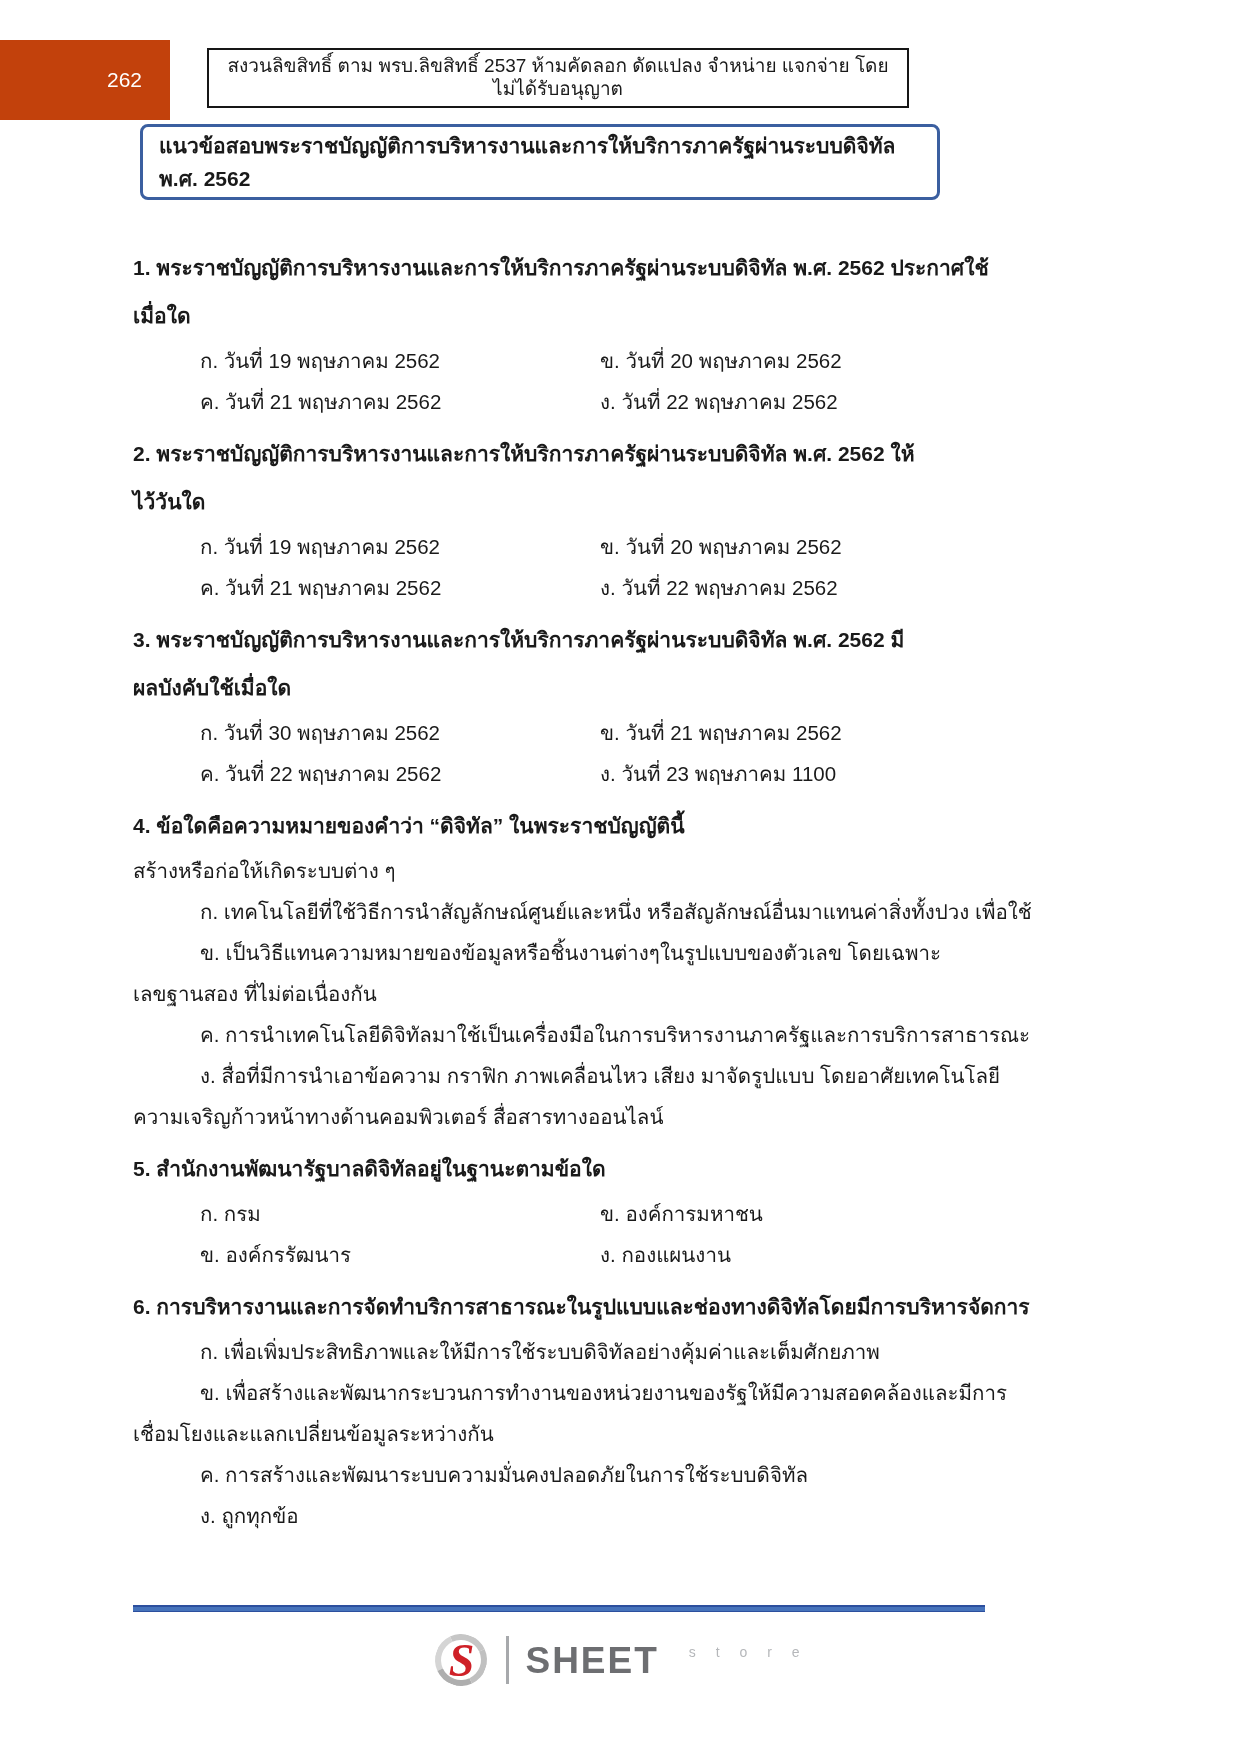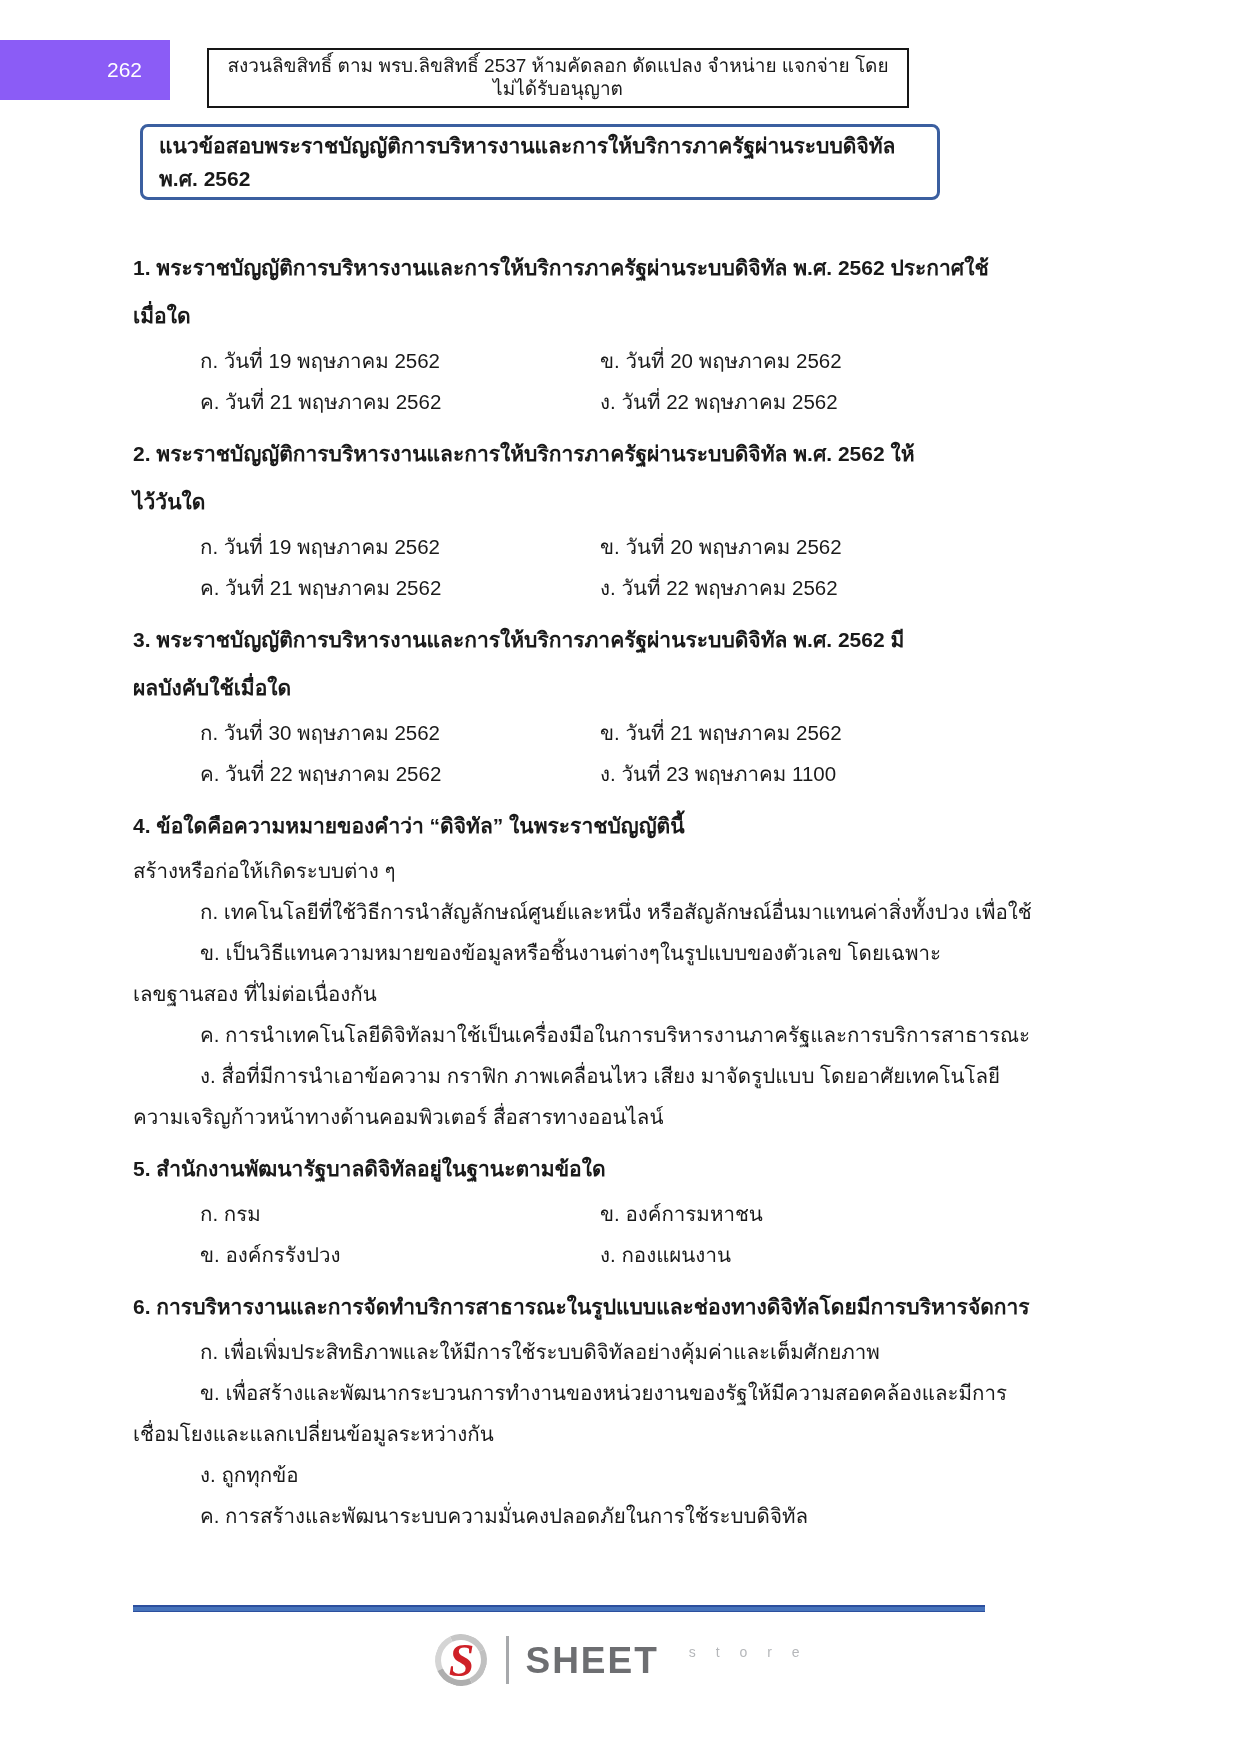--- a/index.html
+++ b/index.html
@@ -14,22 +14,22 @@
   .page{
     position:relative;
     width:1240px;height:1755px;
     background:#ffffff;
     font-family:"Liberation Sans", sans-serif;
     color:var(--ink);
     overflow:hidden;
   }
   
   .pageno-box{
-    position:absolute;left:0;top:40px;width:170px;height:60px;
-    background:#8b5cf6;color:#fff;
+    position:absolute;left:0;top:40px;width:170px;height:80px;
+    background:#c2410c;color:#fff;
     display:flex;align-items:center;justify-content:flex-end;
     padding-right:28px;box-sizing:border-box;
     font-size:21px;
   }
   
   .copyright-box{
     position:absolute;left:207px;top:16px;width:702px;height:60px;
     border:2px solid #161616;box-sizing:border-box;
     display:flex;align-items:center;justify-content:center;
     font-size:19px;line-height:1.2;
@@ -156,31 +156,31 @@
         <div class="opt-line">เลขฐานสอง ที่ไม่ต่อเนื่องกัน</div>
         <div class="opt-line indent">ค. การนำเทคโนโลยีดิจิทัลมาใช้เป็นเครื่องมือในการบริหารงานภาครัฐและการบริการสาธารณะ</div>
         <div class="opt-line indent">ง. สื่อที่มีการนำเอาข้อความ กราฟิก ภาพเคลื่อนไหว เสียง มาจัดรูปแบบ โดยอาศัยเทคโนโลยี</div>
         <div class="opt-line">ความเจริญก้าวหน้าทางด้านคอมพิวเตอร์ สื่อสารทางออนไลน์</div>
       </div>
       <div class="question-block">
         <div class="q-line">5. สำนักงานพัฒนารัฐบาลดิจิทัลอยู่ในฐานะตามข้อใด</div>
         <div class="opt-grid">
           <div class="opt-cell">ก. กรม</div>
           <div class="opt-cell">ข. องค์การมหาชน</div>
-          <div class="opt-cell">ข. องค์กรรังปวง</div>
+          <div class="opt-cell">ข. องค์กรรัฒนาร</div>
           <div class="opt-cell">ง. กองแผนงาน</div>
         </div>
       </div>
       <div class="question-block">
         <div class="q-line">6. การบริหารงานและการจัดทำบริการสาธารณะในรูปแบบและช่องทางดิจิทัลโดยมีการบริหารจัดการ</div>
         <div class="opt-line indent">ก. เพื่อเพิ่มประสิทธิภาพและให้มีการใช้ระบบดิจิทัลอย่างคุ้มค่าและเต็มศักยภาพ</div>
         <div class="opt-line indent">ข. เพื่อสร้างและพัฒนากระบวนการทำงานของหน่วยงานของรัฐให้มีความสอดคล้องและมีการ</div>
         <div class="opt-line">เชื่อมโยงและแลกเปลี่ยนข้อมูลระหว่างกัน</div>
+        <div class="opt-line indent">ค. การสร้างและพัฒนาระบบความมั่นคงปลอดภัยในการใช้ระบบดิจิทัล</div>
         <div class="opt-line indent">ง. ถูกทุกข้อ</div>
-        <div class="opt-line indent">ค. การสร้างและพัฒนาระบบความมั่นคงปลอดภัยในการใช้ระบบดิจิทัล</div>
       </div>
     </div>
 
   <div class="footer-line"></div>
 
   <div class="footer-logo">
     <div class="logo-mark">
       <span class="logo-s">S</span>
     </div>
     <div class="logo-divider"></div>

